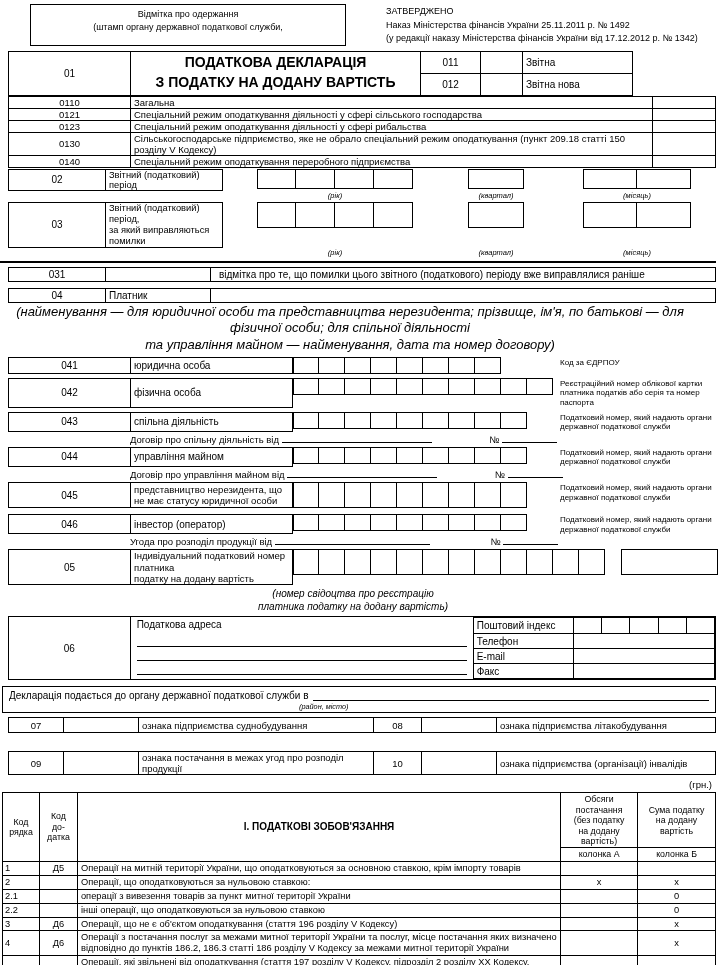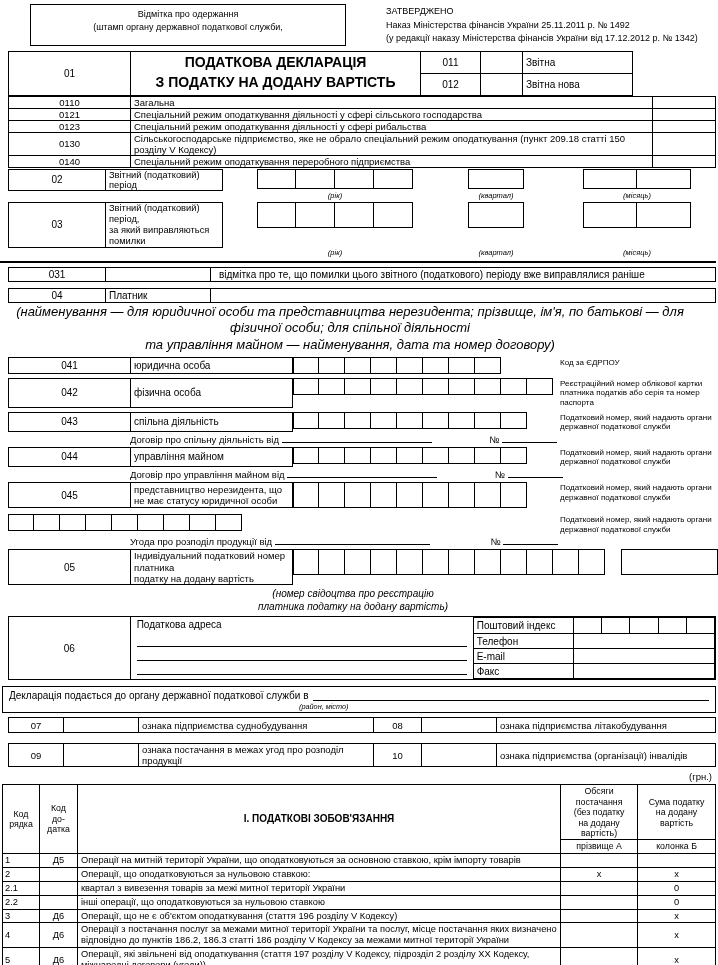--- a/index.html
+++ b/index.html
@@ -379,20 +379,28 @@
       <span></span>
       <span></span>
       <span></span>
       <span></span>
       <span></span>
     </div>
   <div class="annot">Податковий номер, який надають органи державної податкової служби</div>
 </div>
 
 <div class="prow" style="margin-top:6px">
+  <table class="tbl pb">
+      <tbody>
+        <tr>
+          <td class="pc">046</td>
+          <td>інвестор (оператор)</td>
+        </tr>
+      </tbody>
+    </table>
   <div class="cells ch17">
       <span></span>
       <span></span>
       <span></span>
       <span></span>
       <span></span>
       <span></span>
       <span></span>
       <span></span>
       <span></span>
@@ -490,21 +498,21 @@
       <tr>
   <td style="width:55px" class="c">07</td>
   <td style="width:75px"></td>
   <td style="width:235px">ознака підприємства суднобудування</td>
   <td style="width:48px" class="c">08</td>
   <td style="width:75px"></td>
   <td>ознака підприємства літакобудування</td>
 </tr>
     </tbody>
   </table>
-<table class="tbl flags" style="margin-top:10px">
+<table class="tbl flags" style="margin-top:18px">
     <tbody>
       <tr>
   <td style="width:55px" class="c">09</td>
   <td style="width:75px"></td>
   <td style="width:235px">ознака постачання в межах угод про розподіл продукції</td>
   <td style="width:48px" class="c">10</td>
   <td style="width:75px"></td>
   <td>ознака підприємства (організації) інвалідів</td>
 </tr>
     </tbody>
@@ -528,21 +536,21 @@
 до-
 датка</th>
       <th rowspan="2" class="tt">І. ПОДАТКОВІ ЗОБОВ'ЯЗАННЯ</th>
       <th class="pre">Обсяги постачання
 (без податку
 на додану вартість)</th>
       <th class="pre">Сума податку
 на додану вартість</th>
     </tr>
     <tr>
-      <th>прізвище А</th>
+      <th>колонка А</th>
       <th>колонка Б</th>
     </tr>
   </thead>
   <tbody>
     <tr>
         <td class="code">1</td>
         <td class="app">Д5</td>
         <td><span class="b"></span><span>Операції на митній території України, що оподатковуються за основною ставкою, крім імпорту товарів</span></td>
         <td class="val"></td>
         <td class="val"></td>
@@ -550,21 +558,21 @@
     <tr>
         <td class="code">2</td>
         <td class="app"></td>
         <td><span class="b"></span><span>Операції, що оподатковуються за нульовою ставкою:</span></td>
         <td class="val">х</td>
         <td class="val">х</td>
       </tr>
     <tr>
         <td class="code">2.1</td>
         <td class="app"></td>
-        <td><span class="b"></span><span>квартал з вивезення товарів за межі митної території України</span></td>
+        <td><span class="b"></span><span>операції з вивезення товарів за пункт митної території України</span></td>
         <td class="val"></td>
         <td class="val">0</td>
       </tr>
     <tr>
         <td class="code">2.2</td>
         <td class="app"></td>
         <td><span class="b"></span><span>інші операції, що оподатковуються за нульовою ставкою</span></td>
         <td class="val"></td>
         <td class="val">0</td>
       </tr>

